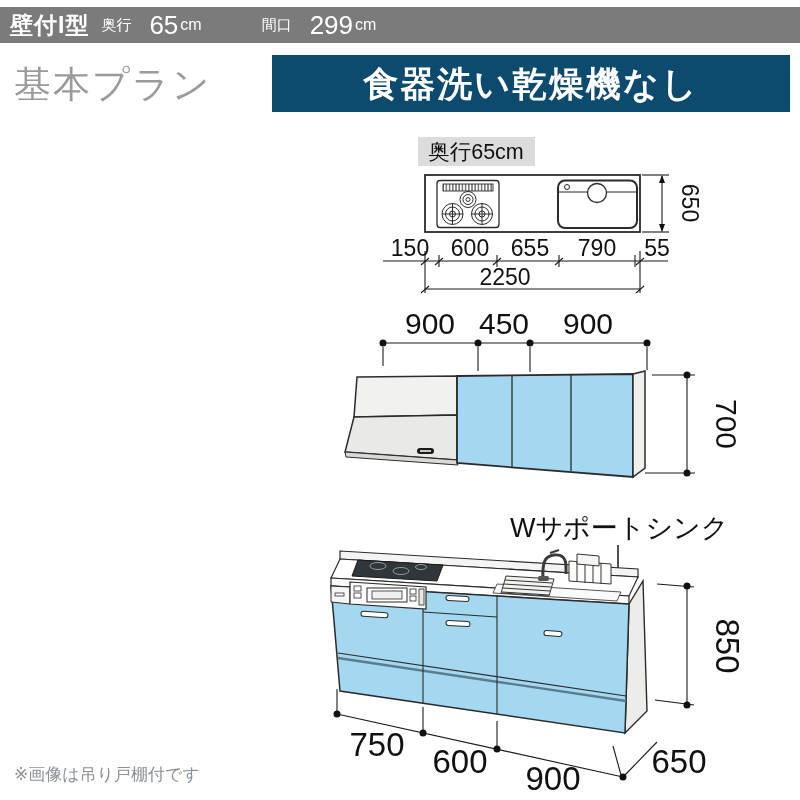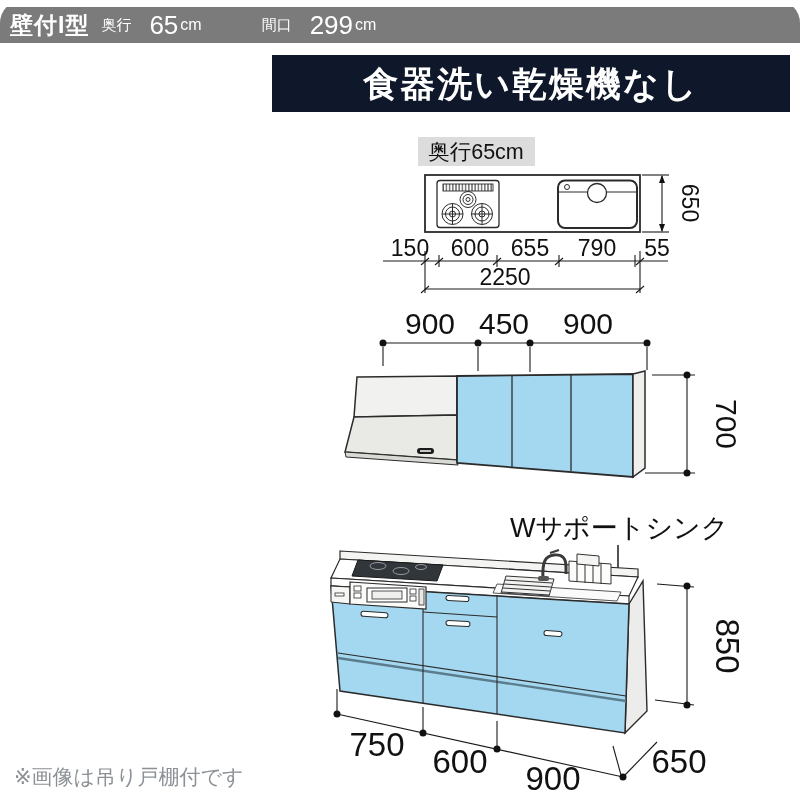--- a/index.html
+++ b/index.html
@@ -1,28 +1,28 @@
 <!DOCTYPE html>
 <html><head>
 <meta charset="utf-8">
 <style>
   html,body{margin:0;padding:0;background:#fff;}
   #stage{position:relative;width:800px;height:800px;background:#fff;overflow:hidden;
-         font-family:"Liberation Sans","DejaVu Sans",sans-serif;color:#1a1a1a;border-radius:23px;}
+         font-family:"Liberation Sans","DejaVu Sans",sans-serif;color:#1a1a1a;}
   .header{position:absolute;left:0;top:7px;width:800px;height:36px;background:#7b7b7b;
           color:#fff;display:flex;align-items:center;}
   .header .type{font-size:23px;font-weight:700;margin-left:10px;letter-spacing:1px;}
   .header .lbl{font-size:15px;margin-left:12px;}
   .header .val{font-size:26px;margin-left:18px;}
   .header .unit{font-size:16px;margin-left:2px;}
   .header .lbl2{font-size:15px;margin-left:60px;}
   .plan-title{position:absolute;left:14px;top:60px;font-size:37px;color:#9b9b9b;letter-spacing:2px;}
-  .banner{position:absolute;left:272px;top:55px;width:518px;height:57px;background:#0f172a;
+  .banner{position:absolute;left:272px;top:55px;width:518px;height:57px;background:#0c4a6e;
           color:#fff;font-size:35px;font-weight:600;text-align:center;line-height:57px;letter-spacing:2px;}
-  .footnote{position:absolute;left:14px;top:763px;font-size:21px;color:#8b9196;}
+  .footnote{position:absolute;left:14px;top:763px;font-size:17px;color:#8b9196;}
   svg{position:absolute;}
   svg text{font-family:"Liberation Sans","DejaVu Sans",sans-serif;fill:#111;}
   .dimnum{font-size:23px;}
   .dimnum-mid{font-size:30px;}
   .dimnum-big{font-size:33px;}
   .outline{stroke:#2b2b2b;fill:#fff;}
   .thin{stroke:#2b2b2b;stroke-width:1;fill:none;}
   .dimline{stroke:#1a1a1a;stroke-width:1.1;fill:none;}
   .dot{fill:#111;stroke:none;}
 </style>
@@ -34,20 +34,21 @@
   <div class="header">
     <span class="type">壁付I型</span>
     <span class="lbl">奥行</span>
     <span class="val">65</span>
     <span class="unit">cm</span>
     <span class="lbl2">間口</span>
     <span class="val">299</span>
     <span class="unit">cm</span>
   </div>
 
+  <div class="plan-title">基本プラン</div>
   <div class="banner">食器洗い乾燥機なし</div>
 
   <svg style="left:330px;top:130px" width="420" height="180" viewBox="330 130 420 180">
     <defs>
       <pattern id="hatch" width="3.2" height="8" patternUnits="userSpaceOnUse">
         <line x1="1.6" y1="0" x2="1.6" y2="8" stroke="#2b2b2b" stroke-width="1"></line>
       </pattern>
     </defs>
 
     <g>

